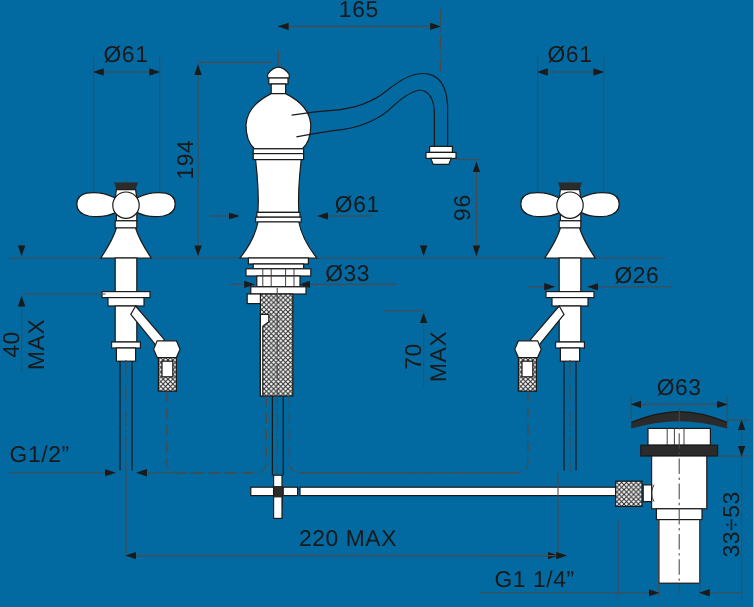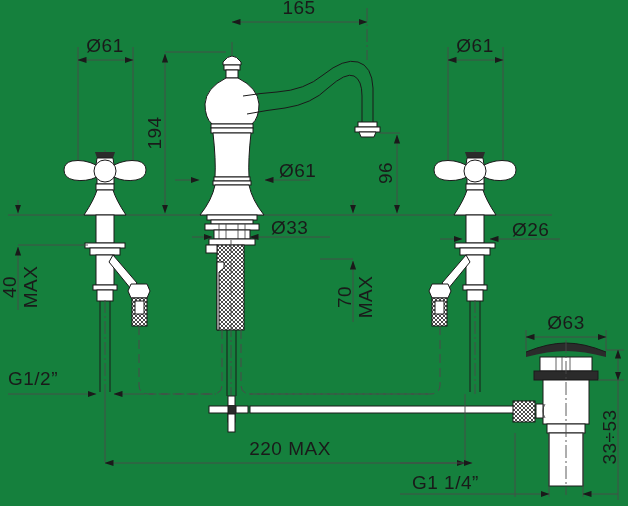--- a/index.html
+++ b/index.html
@@ -5,21 +5,21 @@
 <style>
   html, body {
     margin: 0;
     padding: 0;
     background: #ffffff;
   }
   #drawing-root {
     position: relative;
     width: 628px;
     height: 506px;
-    background: #15803d;
+    background: #0369a1;
     font-family: "Liberation Sans", sans-serif;
     overflow: hidden;
   }
   #drawing-svg {
     position: absolute;
     left: 0;
     top: 0;
     width: 628px;
     height: 506px;
   }

